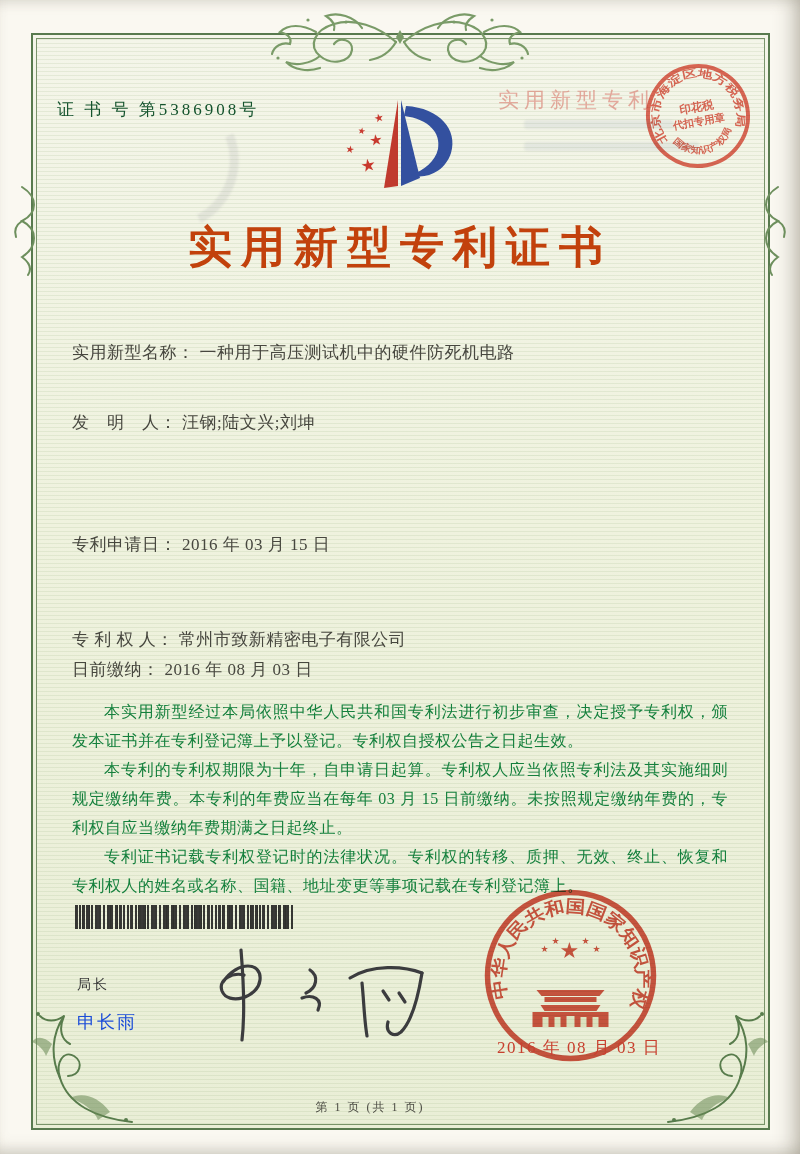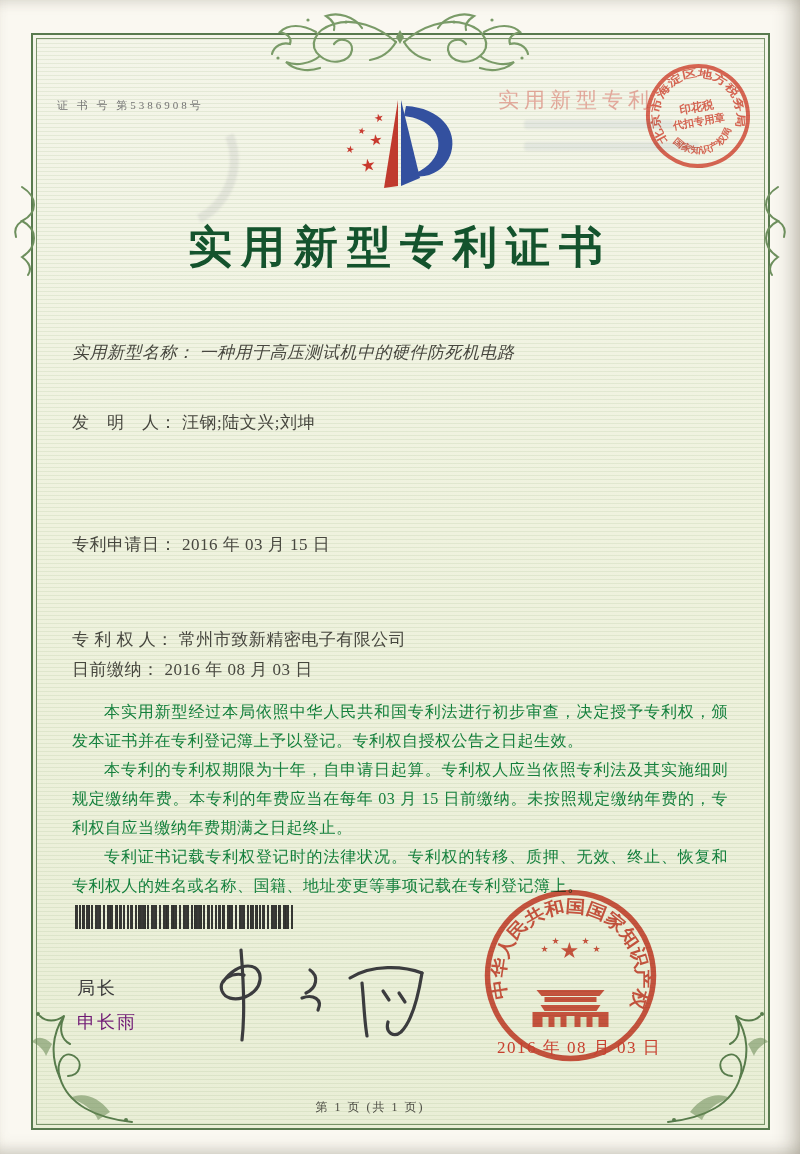--- a/index.html
+++ b/index.html
@@ -29,39 +29,39 @@
     position:absolute; left:498px; top:86px; font-size:21px; letter-spacing:5px;
     color:rgba(216,122,110,.62); filter:blur(.4px); white-space:nowrap;
   }
   .ghost-smudge { position:absolute; background:rgba(120,140,170,.12); filter:blur(1px); border-radius:3px; }
   .ghost-arc {
     position:absolute; left:118px; top:98px; width:120px; height:132px; border-radius:50%;
     border:9px solid transparent; border-left-color:rgba(140,140,158,.16);
     transform:rotate(200deg); filter:blur(1px);
   }
   
-  .cert-no { position:absolute; left:57px; top:98px; font-size:11px; letter-spacing:3px; color:#737373; }
+  .cert-no { position:absolute; left:57px; top:98px; font-size:17px; letter-spacing:3px; color:#14532d; }
   .title {
     position:absolute; left:0; top:218px; width:100%; text-align:center;
-    font-size:44px; font-weight:600; letter-spacing:9px; color:#14532d;
+    font-size:44px; font-weight:600; letter-spacing:9px; color:#c2410c;
   }
   .field { position:absolute; left:72px; font-size:17px; color:#47473f; letter-spacing:.5px; white-space:nowrap; }
   .field .lbl { margin-right:5px; }
   .paras { position:absolute; left:72px; top:697px; width:656px; font-size:16px; line-height:29px;
            color:#15803d; text-align:justify; letter-spacing:.5px; }
   .paras p { text-indent:2em; }
   .barcode {
     position:absolute; left:75px; top:905px; width:220px; height:24px; opacity:.88;
     background:
       repeating-linear-gradient(90deg,#1d1d1d 0 2px,transparent 2px 4px),
       repeating-linear-gradient(90deg,#161616 0 1px,transparent 1px 7px),
       repeating-linear-gradient(90deg,#222 0 3px,transparent 3px 11px);
   }
-  .signer-title { position:absolute; left:77px; top:976px; font-size:18px; color:#3a3a3a; letter-spacing:2px; }
-  .signer-name  { position:absolute; left:77px; top:1010px; font-size:18px; color:#701a75; letter-spacing:2px; }
+  .signer-title { position:absolute; left:77px; top:976px; font-size:14px; color:#3a3a3a; letter-spacing:2px; }
+  .signer-name  { position:absolute; left:77px; top:1010px; font-size:18px; color:#1d4ed8; letter-spacing:2px; }
   .signature { position:absolute; left:198px; top:942px; }
   .seal { position:absolute; mix-blend-mode:multiply; }
   .seal-official { left:483px; top:888px; width:175px; height:175px; opacity:.85; }
   .seal-tax { left:643px; top:61px; width:110px; height:110px; opacity:.85; transform:rotate(-10deg); }
   .seal-date { position:absolute; left:497px; top:1036px; font-size:17px; color:#c8402f; letter-spacing:1.5px; z-index:5; }
   .footer { position:absolute; left:260px; top:1099px; width:220px; text-align:center;
             font-size:12px; color:#4a4a42; letter-spacing:2px; }
   .logo { position:absolute; left:332px; top:96px; }
   .star-font { font-family:"DejaVu Sans",sans-serif; }
 </style>
@@ -134,21 +134,21 @@
       <text x="42" y="26" font-size="11" transform="rotate(-14 46 22)">★</text>
       <text x="26" y="38" font-size="9" transform="rotate(10 30 34)">★</text>
       <text x="37" y="49" font-size="15" transform="rotate(-8 44 42)">★</text>
       <text x="14" y="57" font-size="10" transform="rotate(12 19 52)">★</text>
       <text x="28" y="75" font-size="17" transform="rotate(-10 36 66)">★</text>
     </g>
   </svg>
 
   <div class="title">实用新型专利证书</div>
 
-  <div class="field" style="top:341px;font-style:italic;">
+  <div class="field" style="top:341px;">
     <span class="lbl">实用新型名称：</span><span>一种用于高压测试机中的硬件防死机电路</span>
   </div>
   <div class="field" style="top:411px;">
     <span class="lbl">发　明　人：</span><span>汪钢;陆文兴;刘坤</span>
   </div>
   <div class="field" style="top:533px;">
     <span class="lbl">专利申请日：</span><span>2016 年 03 月 15 日</span>
   </div>
   <div class="field" style="top:628px;">
     <span class="lbl">专 利 权 人：</span><span>常州市致新精密电子有限公司</span>

